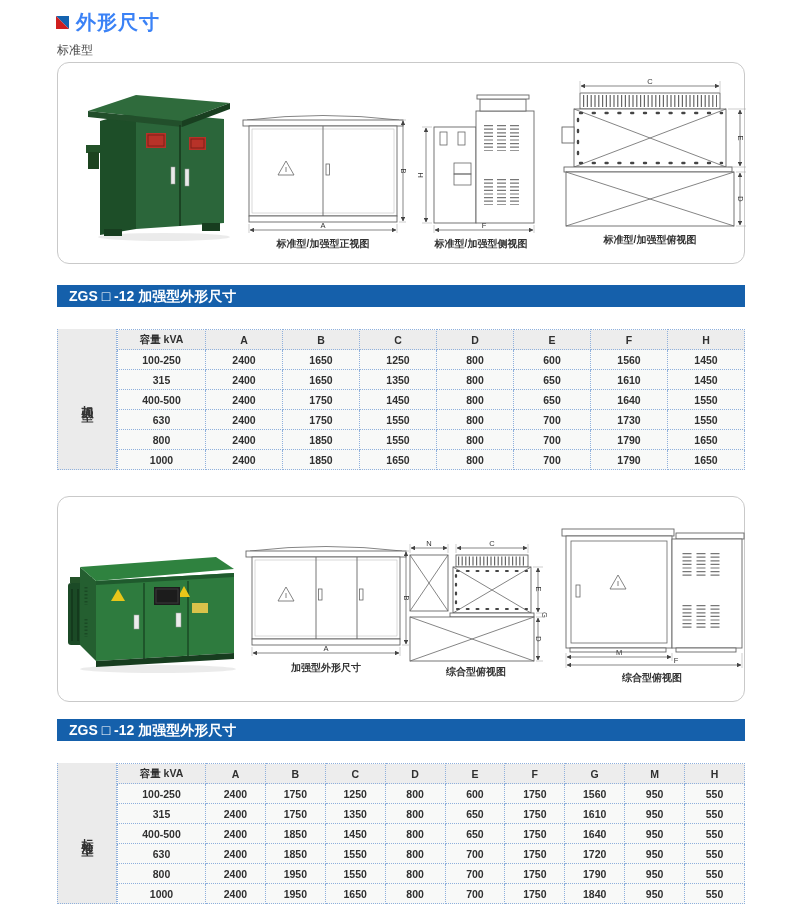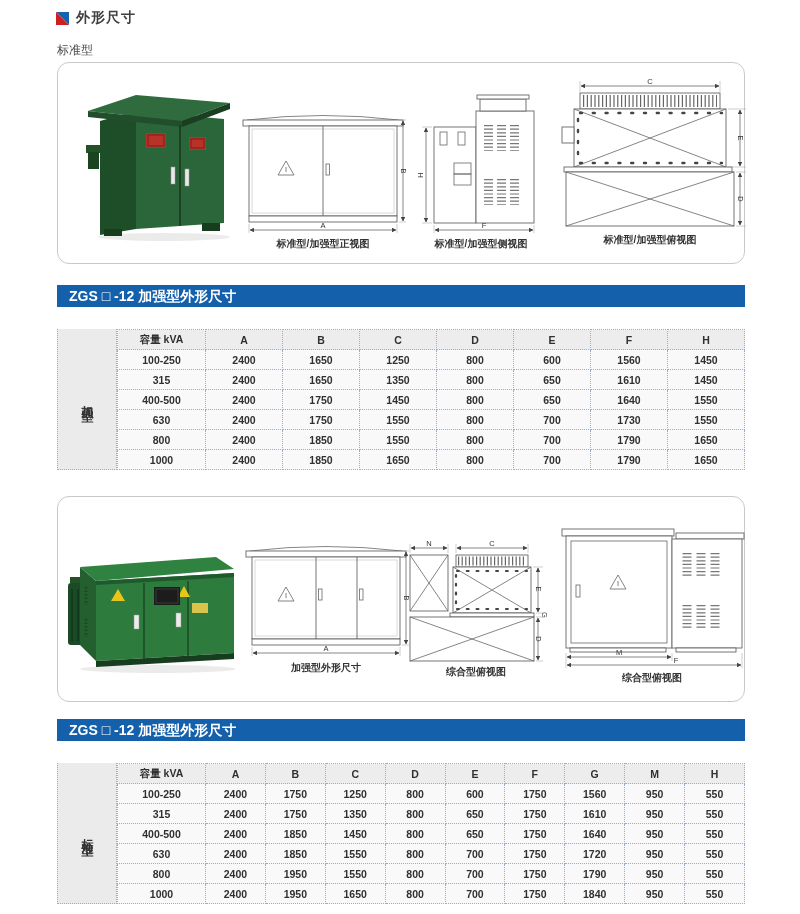--- a/index.html
+++ b/index.html
@@ -1,20 +1,20 @@
 <!DOCTYPE html>
 <html><head>
 <meta charset="utf-8">
 <style>
   * { margin:0; padding:0; box-sizing:border-box; }
   html,body { background:#fff; }
   body { width:800px; height:914px; position:relative; font-family:"Liberation Sans",sans-serif; overflow:hidden; }
   .abs { position:absolute; }
   .title-row { left:56px; top:9px; display:flex; align-items:center; gap:7px; }
-  .page-title { font-size:14px; color:#404040; font-weight:bold; letter-spacing:1px;text-align:right; }
+  .page-title { font-size:20px; color:#3b82f6; font-weight:bold; letter-spacing:1px;text-align:right; }
   .sec-label { font-size:12px; color:#4a4a4a; }
   .panel { width:688px; border:1px solid #c9c9c9; border-radius:12px; background:#fff; }
   .drawing { position:absolute; display:flex; flex-direction:column; align-items:center; }
   .caption { font-size:10px; color:#333; margin-top:2px; white-space:nowrap; font-weight:bold; }
   .tbar { width:688px; height:22px; background:#1560ab; color:#fff; font-size:14px; line-height:22px; padding-left:12px; font-weight:bold; }
   .twrap { width:688px; display:flex; align-items:stretch;margin-top:22px; }
   .tside { width:60px; background:#ebebeb; display:flex; align-items:center; justify-content:center;
            writing-mode:vertical-rl; text-orientation:upright; font-size:12px; color:#333; letter-spacing:3px;
            border:1px dotted #8fb0dc; border-top:none; font-weight:bold; }
   table { width:628px; border-collapse:collapse; table-layout:fixed; }

